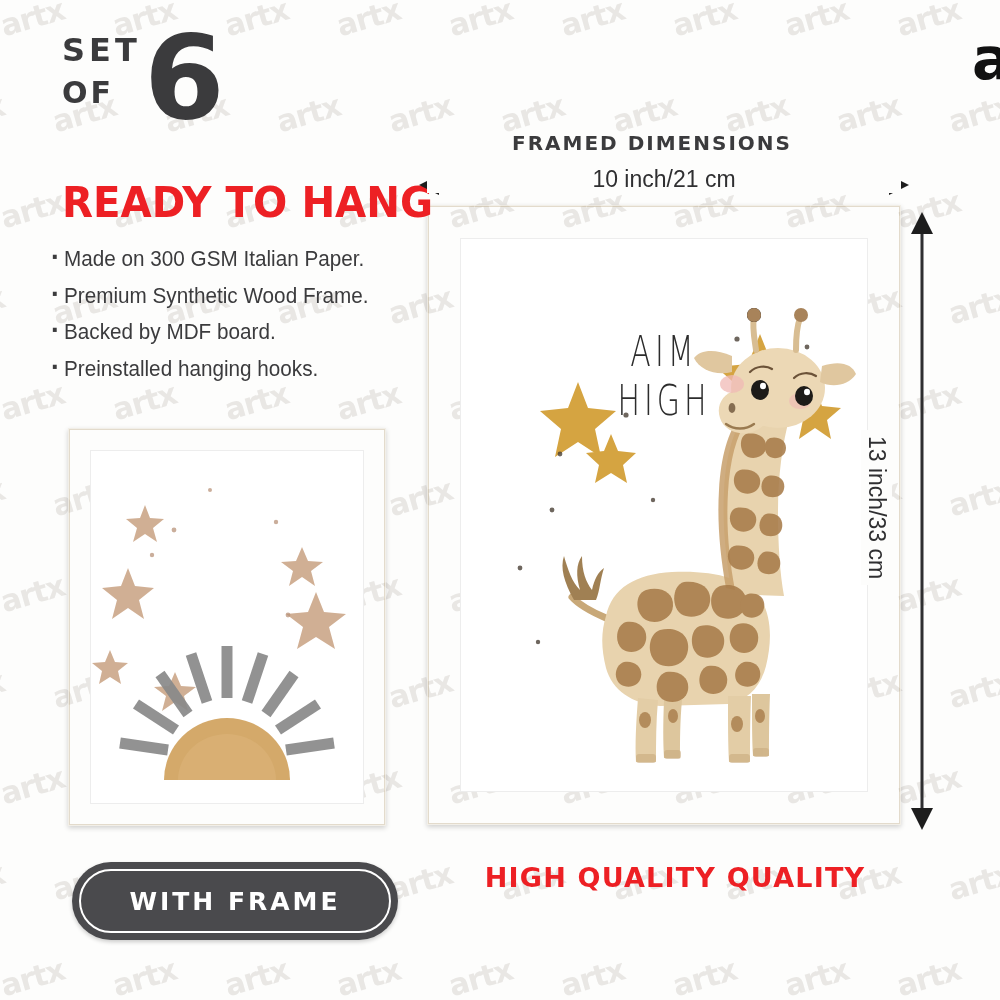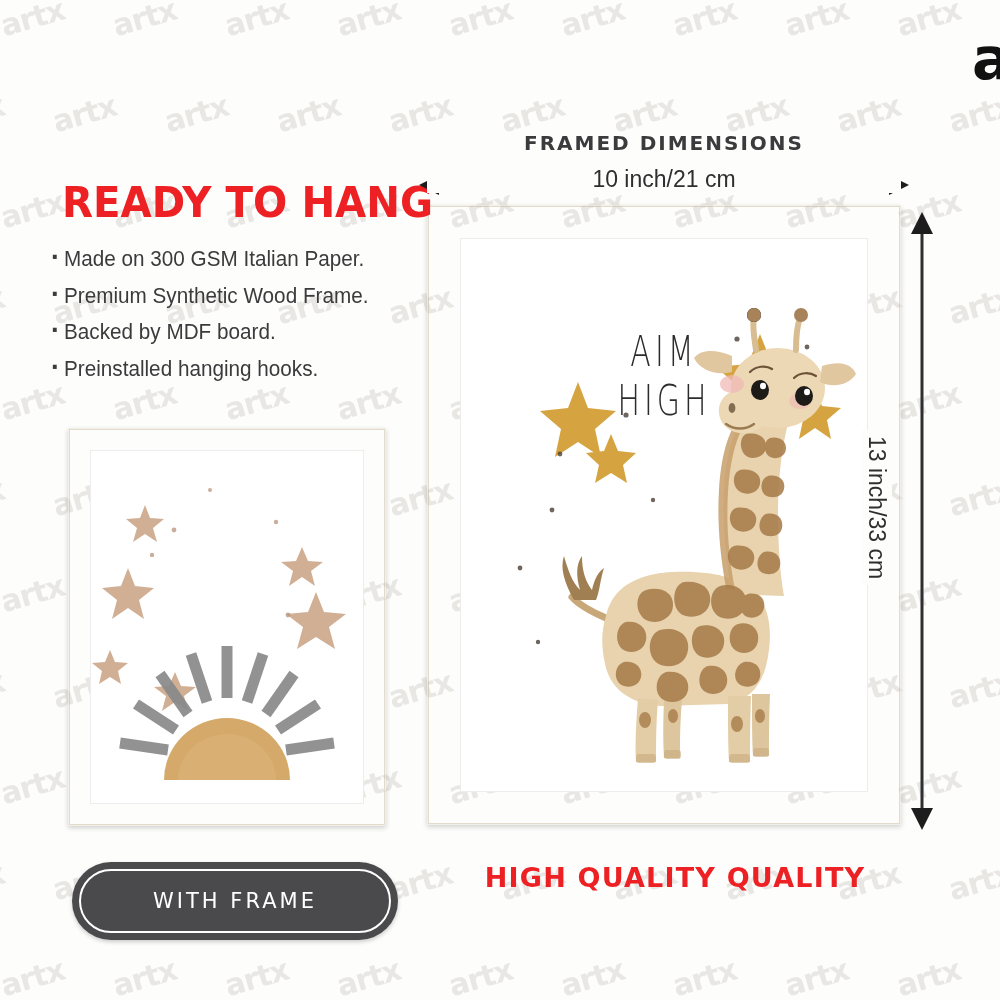--- a/index.html
+++ b/index.html
@@ -102,21 +102,21 @@
   .rise-l2{font-size:19px;letter-spacing:1px;transform:scaleY(1.35);margin-top:7px;}
   .rise-l3{font-size:21px;letter-spacing:3.5px;transform:scaleY(1.35);margin-top:8px;}
 
   .aim-wrap{position:absolute;left:0;right:0;top:96px;text-align:center;z-index:3;}
   .aim-wrap div{line-height:1.1;}
   .aim-l1{font-size:30px;letter-spacing:4px;transform:scaleY(1.45);}
   .aim-l2{font-size:30px;letter-spacing:4px;transform:scaleY(1.45);margin-top:16px;}
 
   
   .dim-title{
-    position:absolute;left:427px;width:474px;top:131px;text-align:center;z-index:4;
+    position:absolute;left:415px;width:474px;top:131px;text-align:center;z-index:4;
     font-family:"DejaVu Sans", sans-serif;font-weight:700;font-size:20px;
     letter-spacing:2px;color:#3b3b3d;
   }
   .dim-w-val{
     position:absolute;left:427px;width:474px;top:166px;text-align:center;z-index:5;
     font-family:"Liberation Sans", sans-serif;font-size:23px;color:#2f2f31;
     background:#fdfdfc;padding:0 6px;box-sizing:border-box;
   }
   .arrow-h{position:absolute;left:419px;top:172px;width:490px;height:26px;z-index:4;}
   .arrow-v{position:absolute;left:905px;top:212px;width:34px;height:618px;z-index:4;}
@@ -131,22 +131,22 @@
   .pill{
     position:absolute;left:72px;top:862px;width:326px;height:78px;z-index:4;
     background:#4a4a4d;border-radius:39px;
     display:flex;align-items:center;justify-content:center;
     box-shadow:0 2px 4px rgba(0,0,0,.2);
   }
   .pill .ring{position:absolute;left:7px;top:7px;right:7px;bottom:7px;
     border:2px solid #ffffff;border-radius:33px;}
   .pill .label{
     position:relative;color:#ffffff;
-    font-family:"DejaVu Sans", sans-serif;font-weight:400;
-    font-size:21px;letter-spacing:3px;
+    font-family:"DejaVu Sans", sans-serif;font-weight:700;
+    font-size:25px;letter-spacing:3px;
   }
 
   
   .hq{
     position:absolute;left:410px;width:530px;top:862px;text-align:center;z-index:4;
     font-family:"DejaVu Sans", sans-serif;font-weight:700;font-size:27px;
     letter-spacing:1.2px;color:#ED2024;
   }
   .hq-sub{
     position:absolute;left:400px;width:550px;top:900px;text-align:center;z-index:4;
@@ -260,20 +260,25 @@
       <div class="wm" style="left: 112px; top: 960px;">artx</div>
       <div class="wm" style="left: 224px; top: 960px;">artx</div>
       <div class="wm" style="left: 336px; top: 960px;">artx</div>
       <div class="wm" style="left: 448px; top: 960px;">artx</div>
       <div class="wm" style="left: 560px; top: 960px;">artx</div>
       <div class="wm" style="left: 672px; top: 960px;">artx</div>
       <div class="wm" style="left: 784px; top: 960px;">artx</div>
       <div class="wm" style="left: 896px; top: 960px;">artx</div>
     </div>
 
+  <div class="setof">
+    <div class="set">SET</div>
+    <div class="of">OF</div>
+    <div class="num">6</div>
+  </div>
 
   <div class="logo">
     <div class="art">art</div>
 
   </div>
 
   <div class="ready">READY TO HANG</div>
 
   <div class="bullets">
     <div class="bullet">

